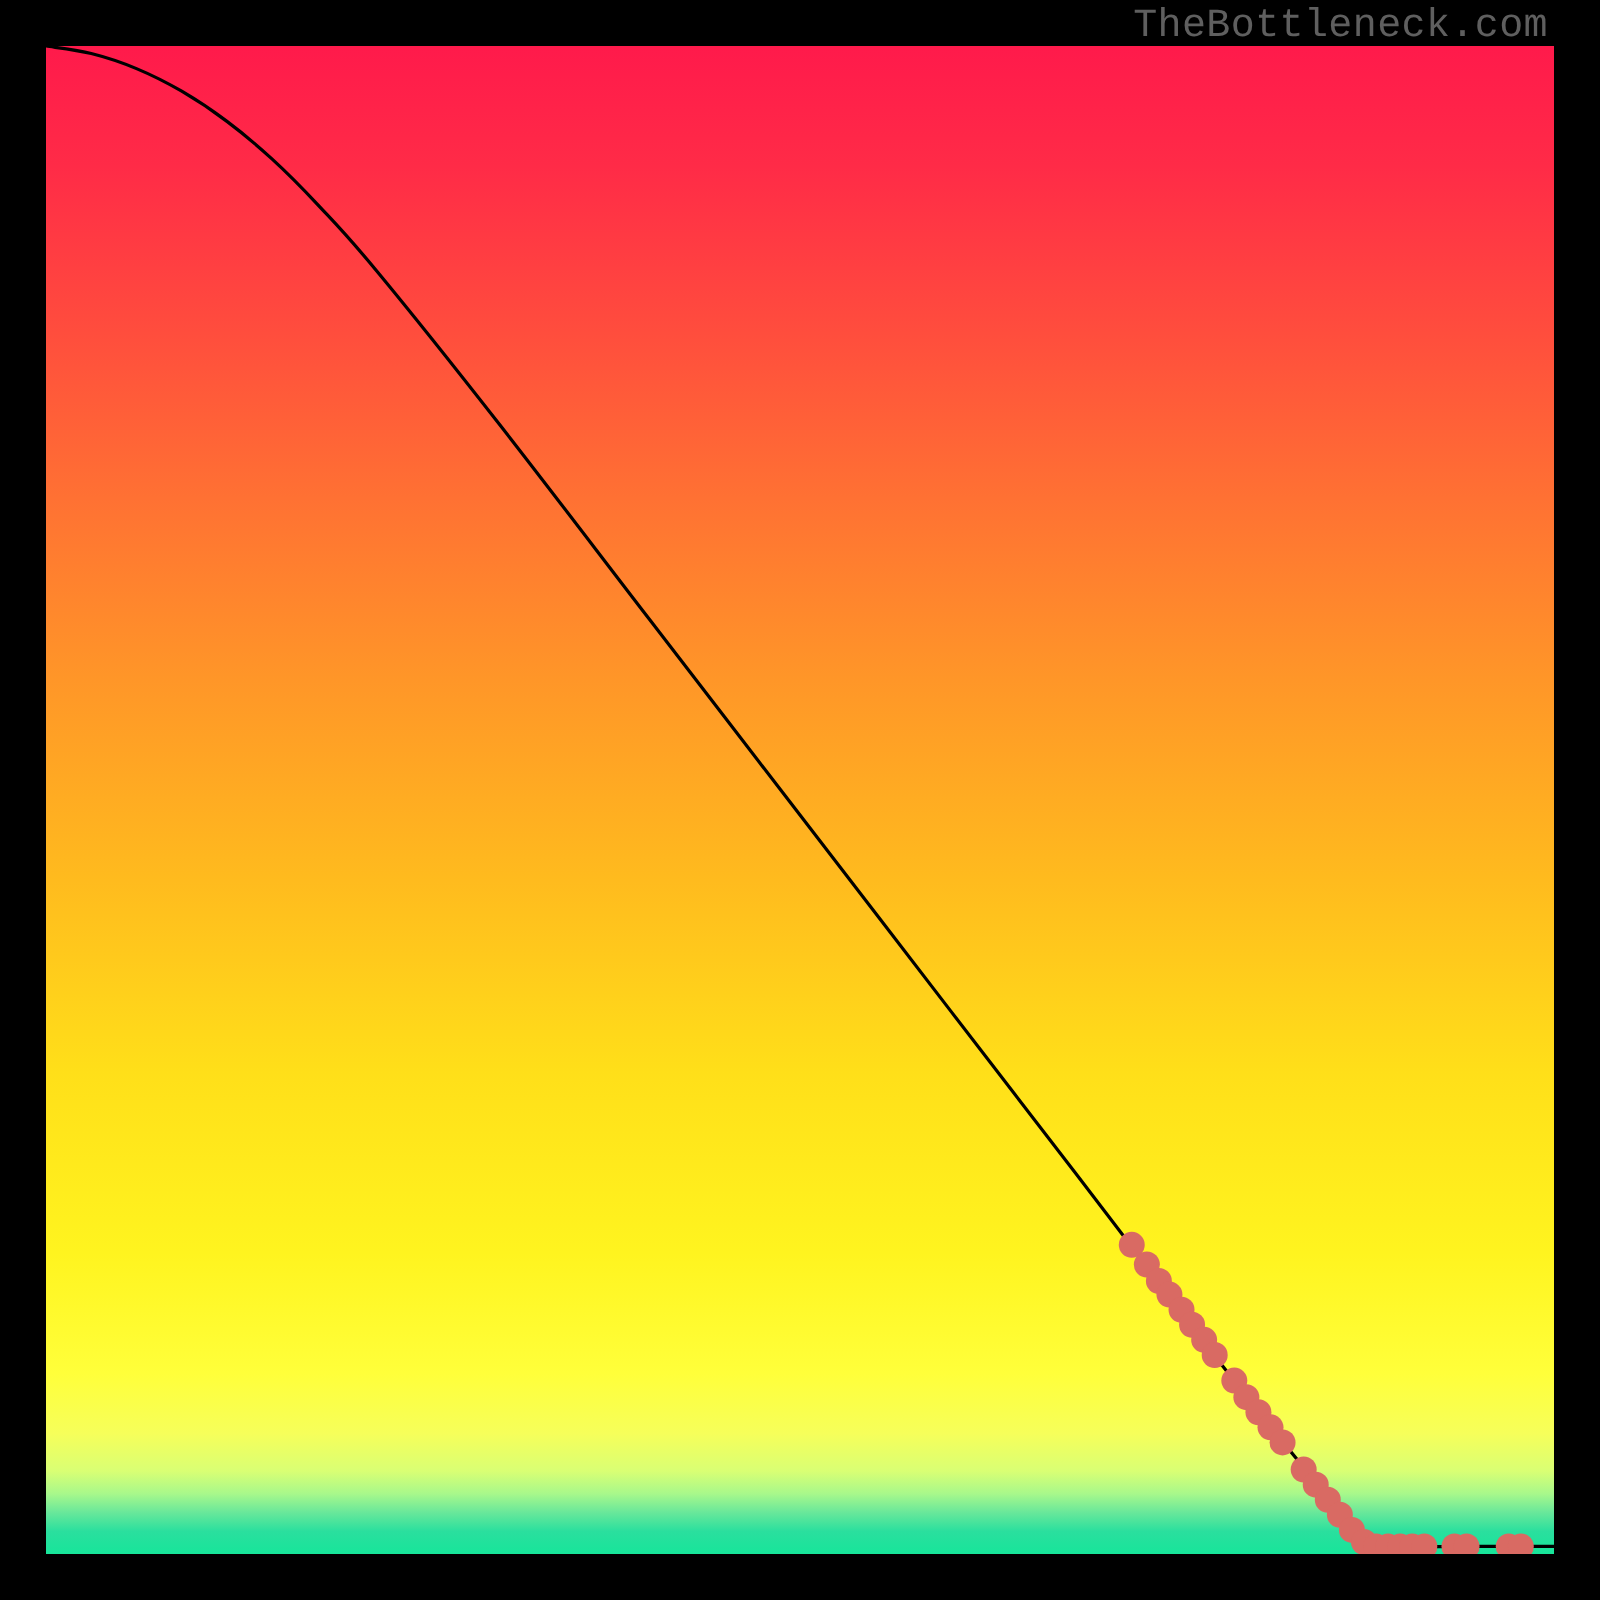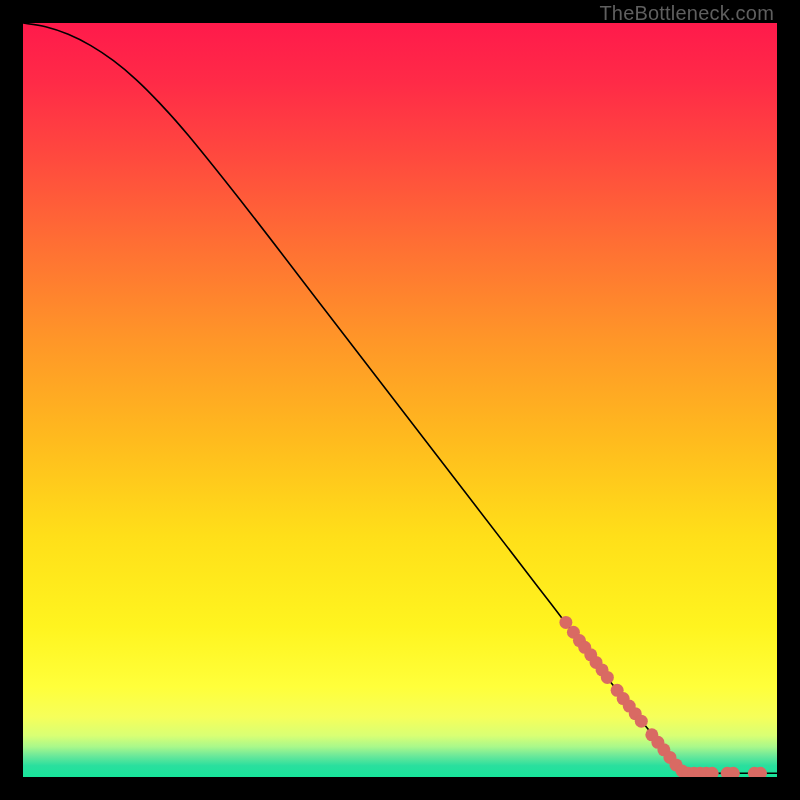--- a/index.html
+++ b/index.html
@@ -27,20 +27,21 @@
     height: 754px;
   }
   .watermark {
     position: absolute;
     top: 2px;
     right: 26px;
     color: #5f5f5f;
     font-size: 20px;
     letter-spacing: 0.2px;
     font-weight: 500;
+    font-family: Liberation Mono, monospace;
   }
   svg { display: block; }
 </style>
 </head>
 <body>
 
 <div class="frame">
   <svg class="plot" viewBox="0 0 754 754">
     <defs>
       <linearGradient id="bg-grad" x1="0" y1="0" x2="0" y2="1">

